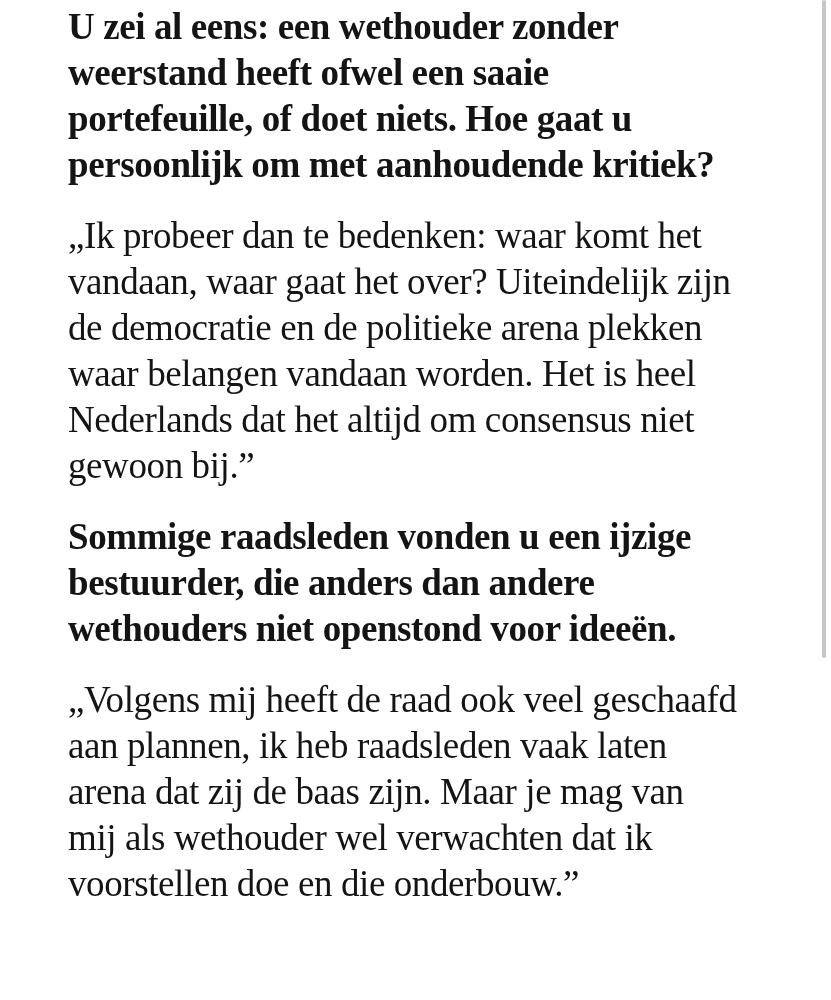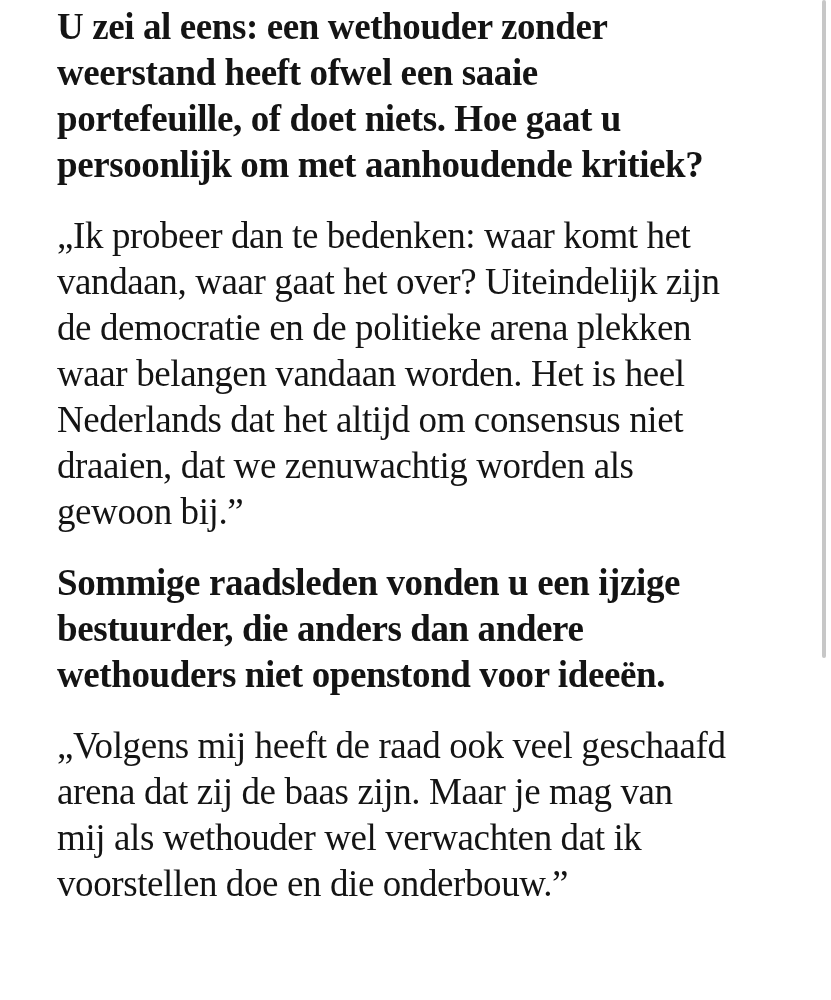--- a/index.html
+++ b/index.html
@@ -11,21 +11,21 @@
     width: 831px;
     height: 1000px;
     position: relative;
     overflow: hidden;
     font-family: "Liberation Serif", "DejaVu Serif", serif;
     color: #141414;
   }
   .article {
     position: absolute;
     top: 4px;
-    left: 57px;
+    left: 68px;
     width: 740px;
   }
   .para {
     margin: 0 0 25px 0;
   }
   .para:last-child {
     margin-bottom: 9px;
   }
   .line {
     font-size: 37px;
@@ -67,32 +67,32 @@
     <div class="line">portefeuille, of doet niets. Hoe gaat u</div>
     <div class="line">persoonlijk om met aanhoudende kritiek?</div>
   </div>
 
   <div class="para answer">
     <div class="line">„Ik probeer dan te bedenken: waar komt het</div>
     <div class="line">vandaan, waar gaat het over? Uiteindelijk zijn</div>
     <div class="line">de democratie en de politieke arena plekken</div>
     <div class="line">waar belangen vandaan worden. Het is heel</div>
     <div class="line">Nederlands dat het altijd om consensus niet</div>
-    <div class="line">draaien, dat we zenuwachtig worden als</div>
     <div class="line">gewoon bij.”</div>
   </div>
 
   <div class="para question">
     <div class="line">Sommige raadsleden vonden u een ijzige</div>
     <div class="line">bestuurder, die anders dan andere</div>
     <div class="line">wethouders niet openstond voor ideeën.</div>
   </div>
 
   <div class="para answer">
     <div class="line">„Volgens mij heeft de raad ook veel geschaafd</div>
+    <div class="line">aan plannen, ik heb raadsleden vaak laten</div>
     <div class="line">arena dat zij de baas zijn. Maar je mag van</div>
     <div class="line">mij als wethouder wel verwachten dat ik</div>
     <div class="line">voorstellen doe en die onderbouw.”</div>
   </div>
 
 </div>
 
 <div class="scrollbar-track">
   <div class="scrollbar-thumb"></div>
 </div>

